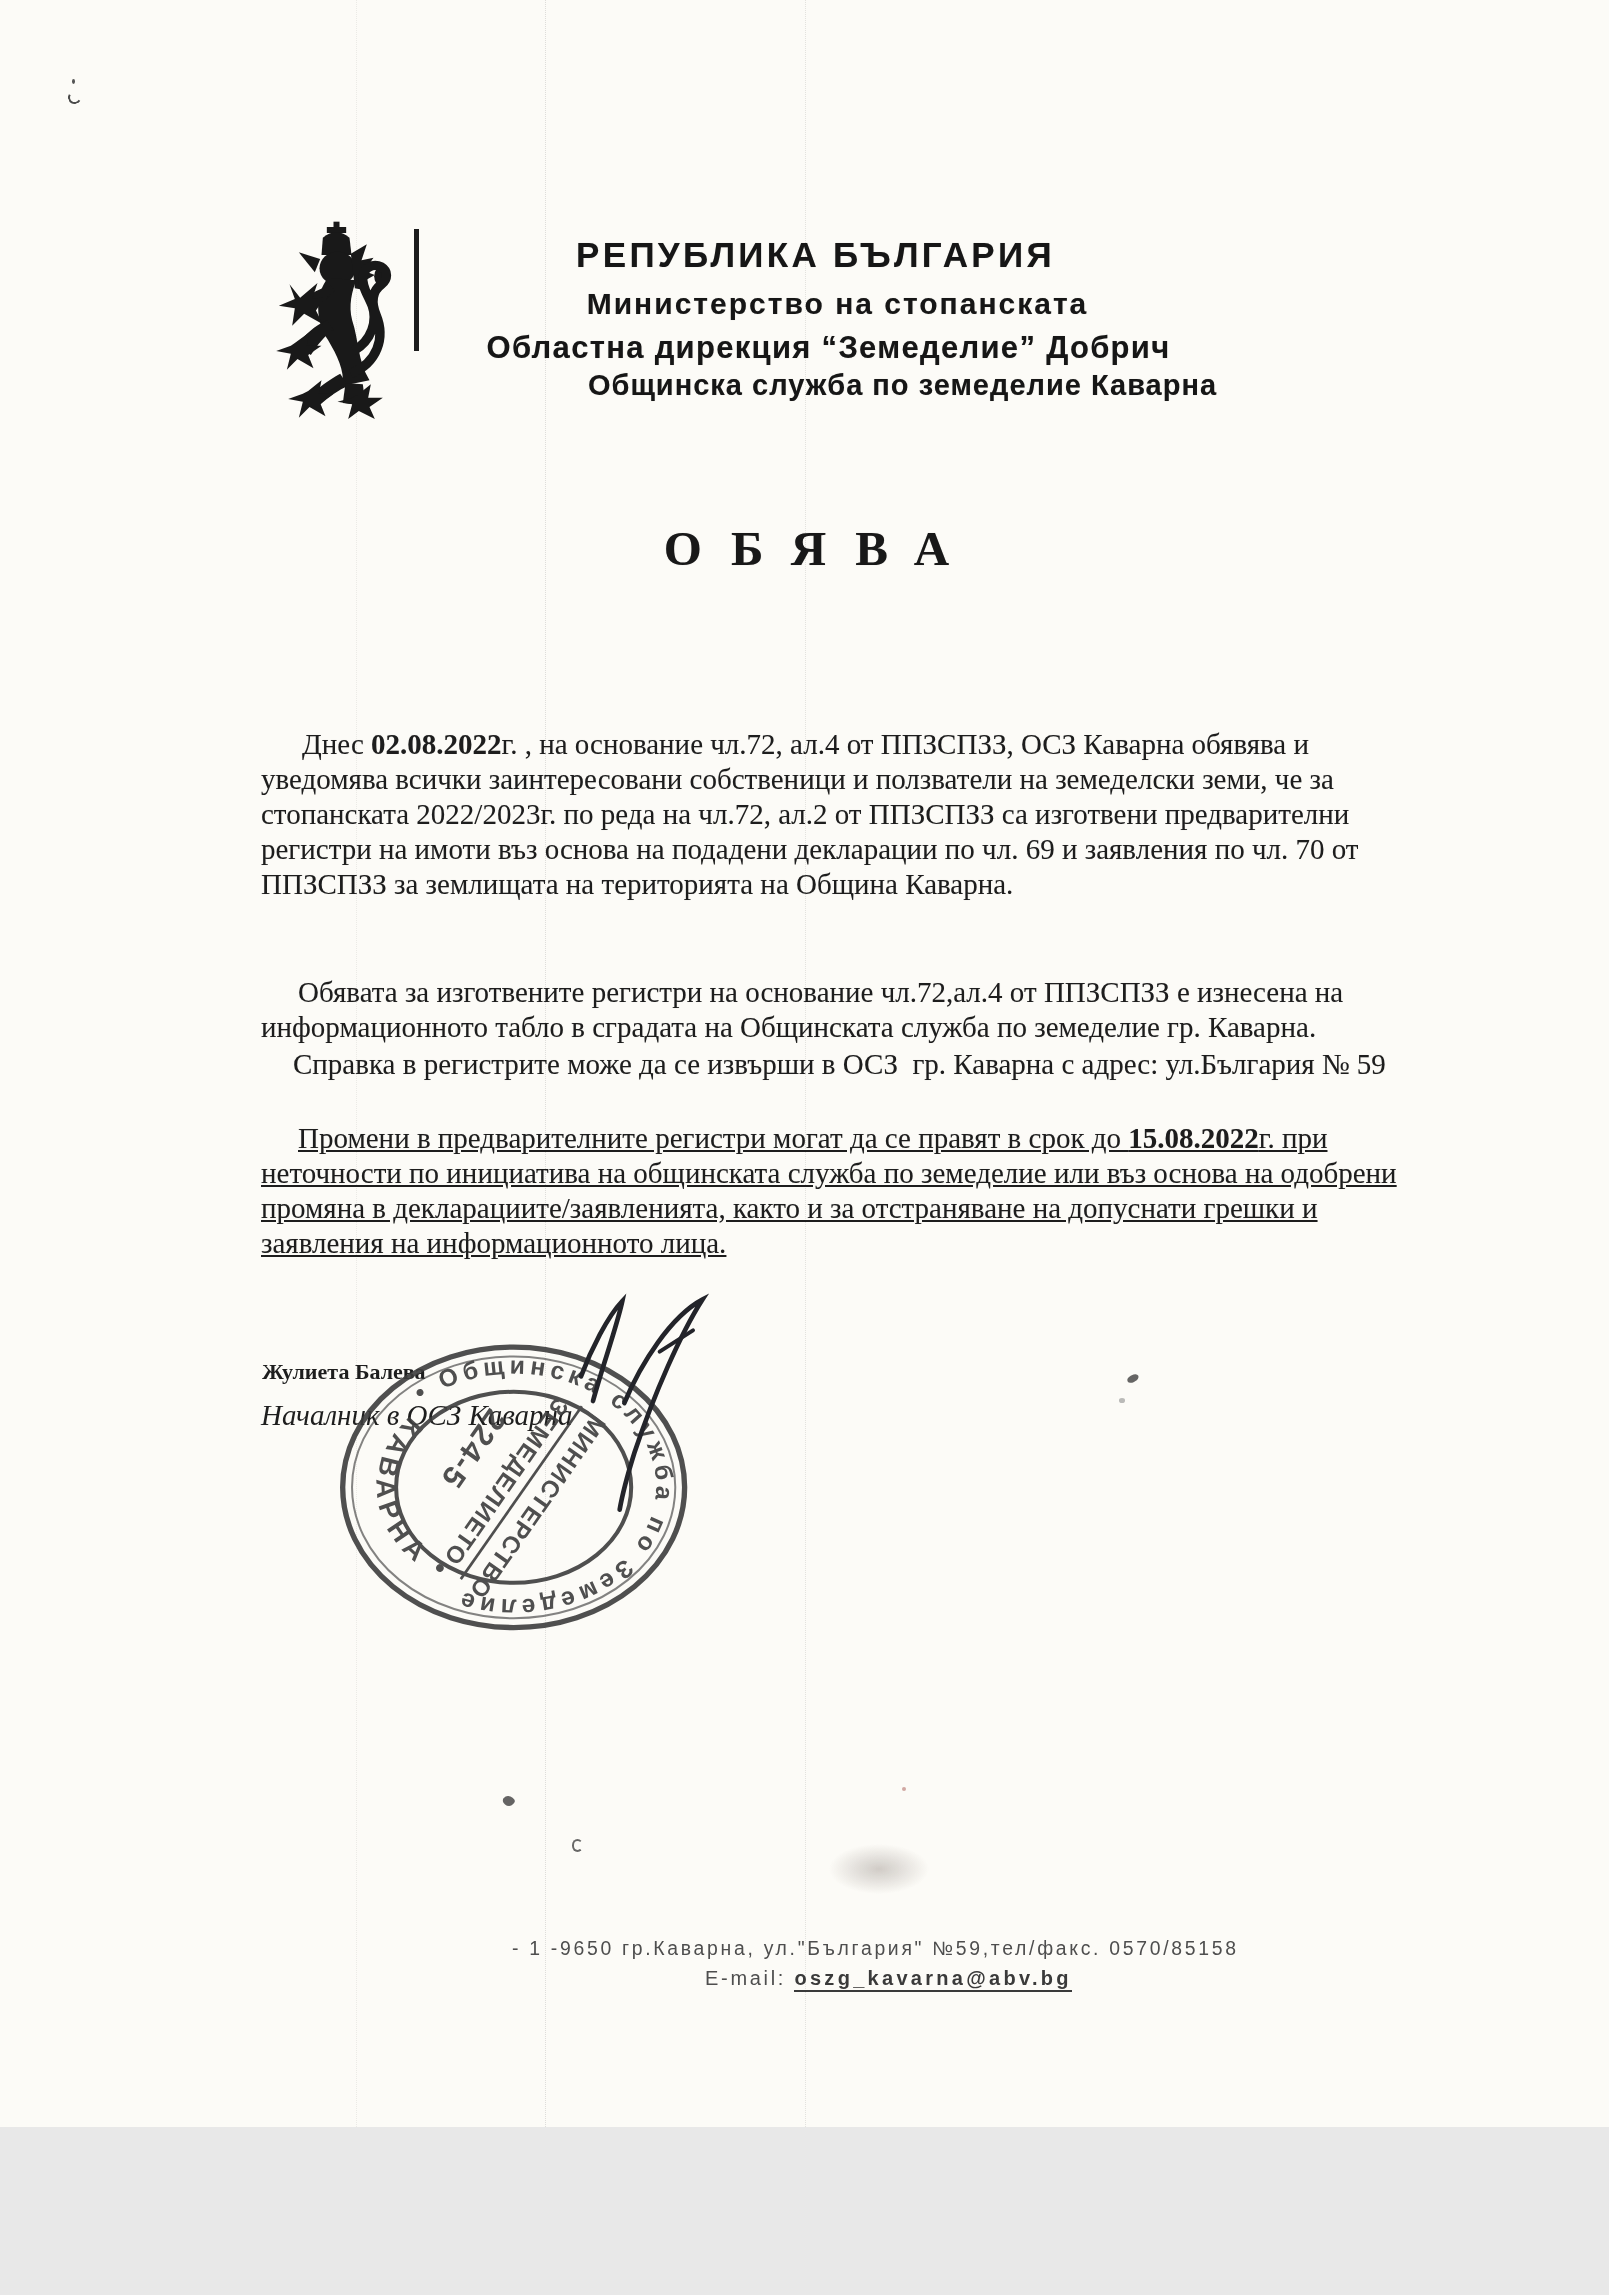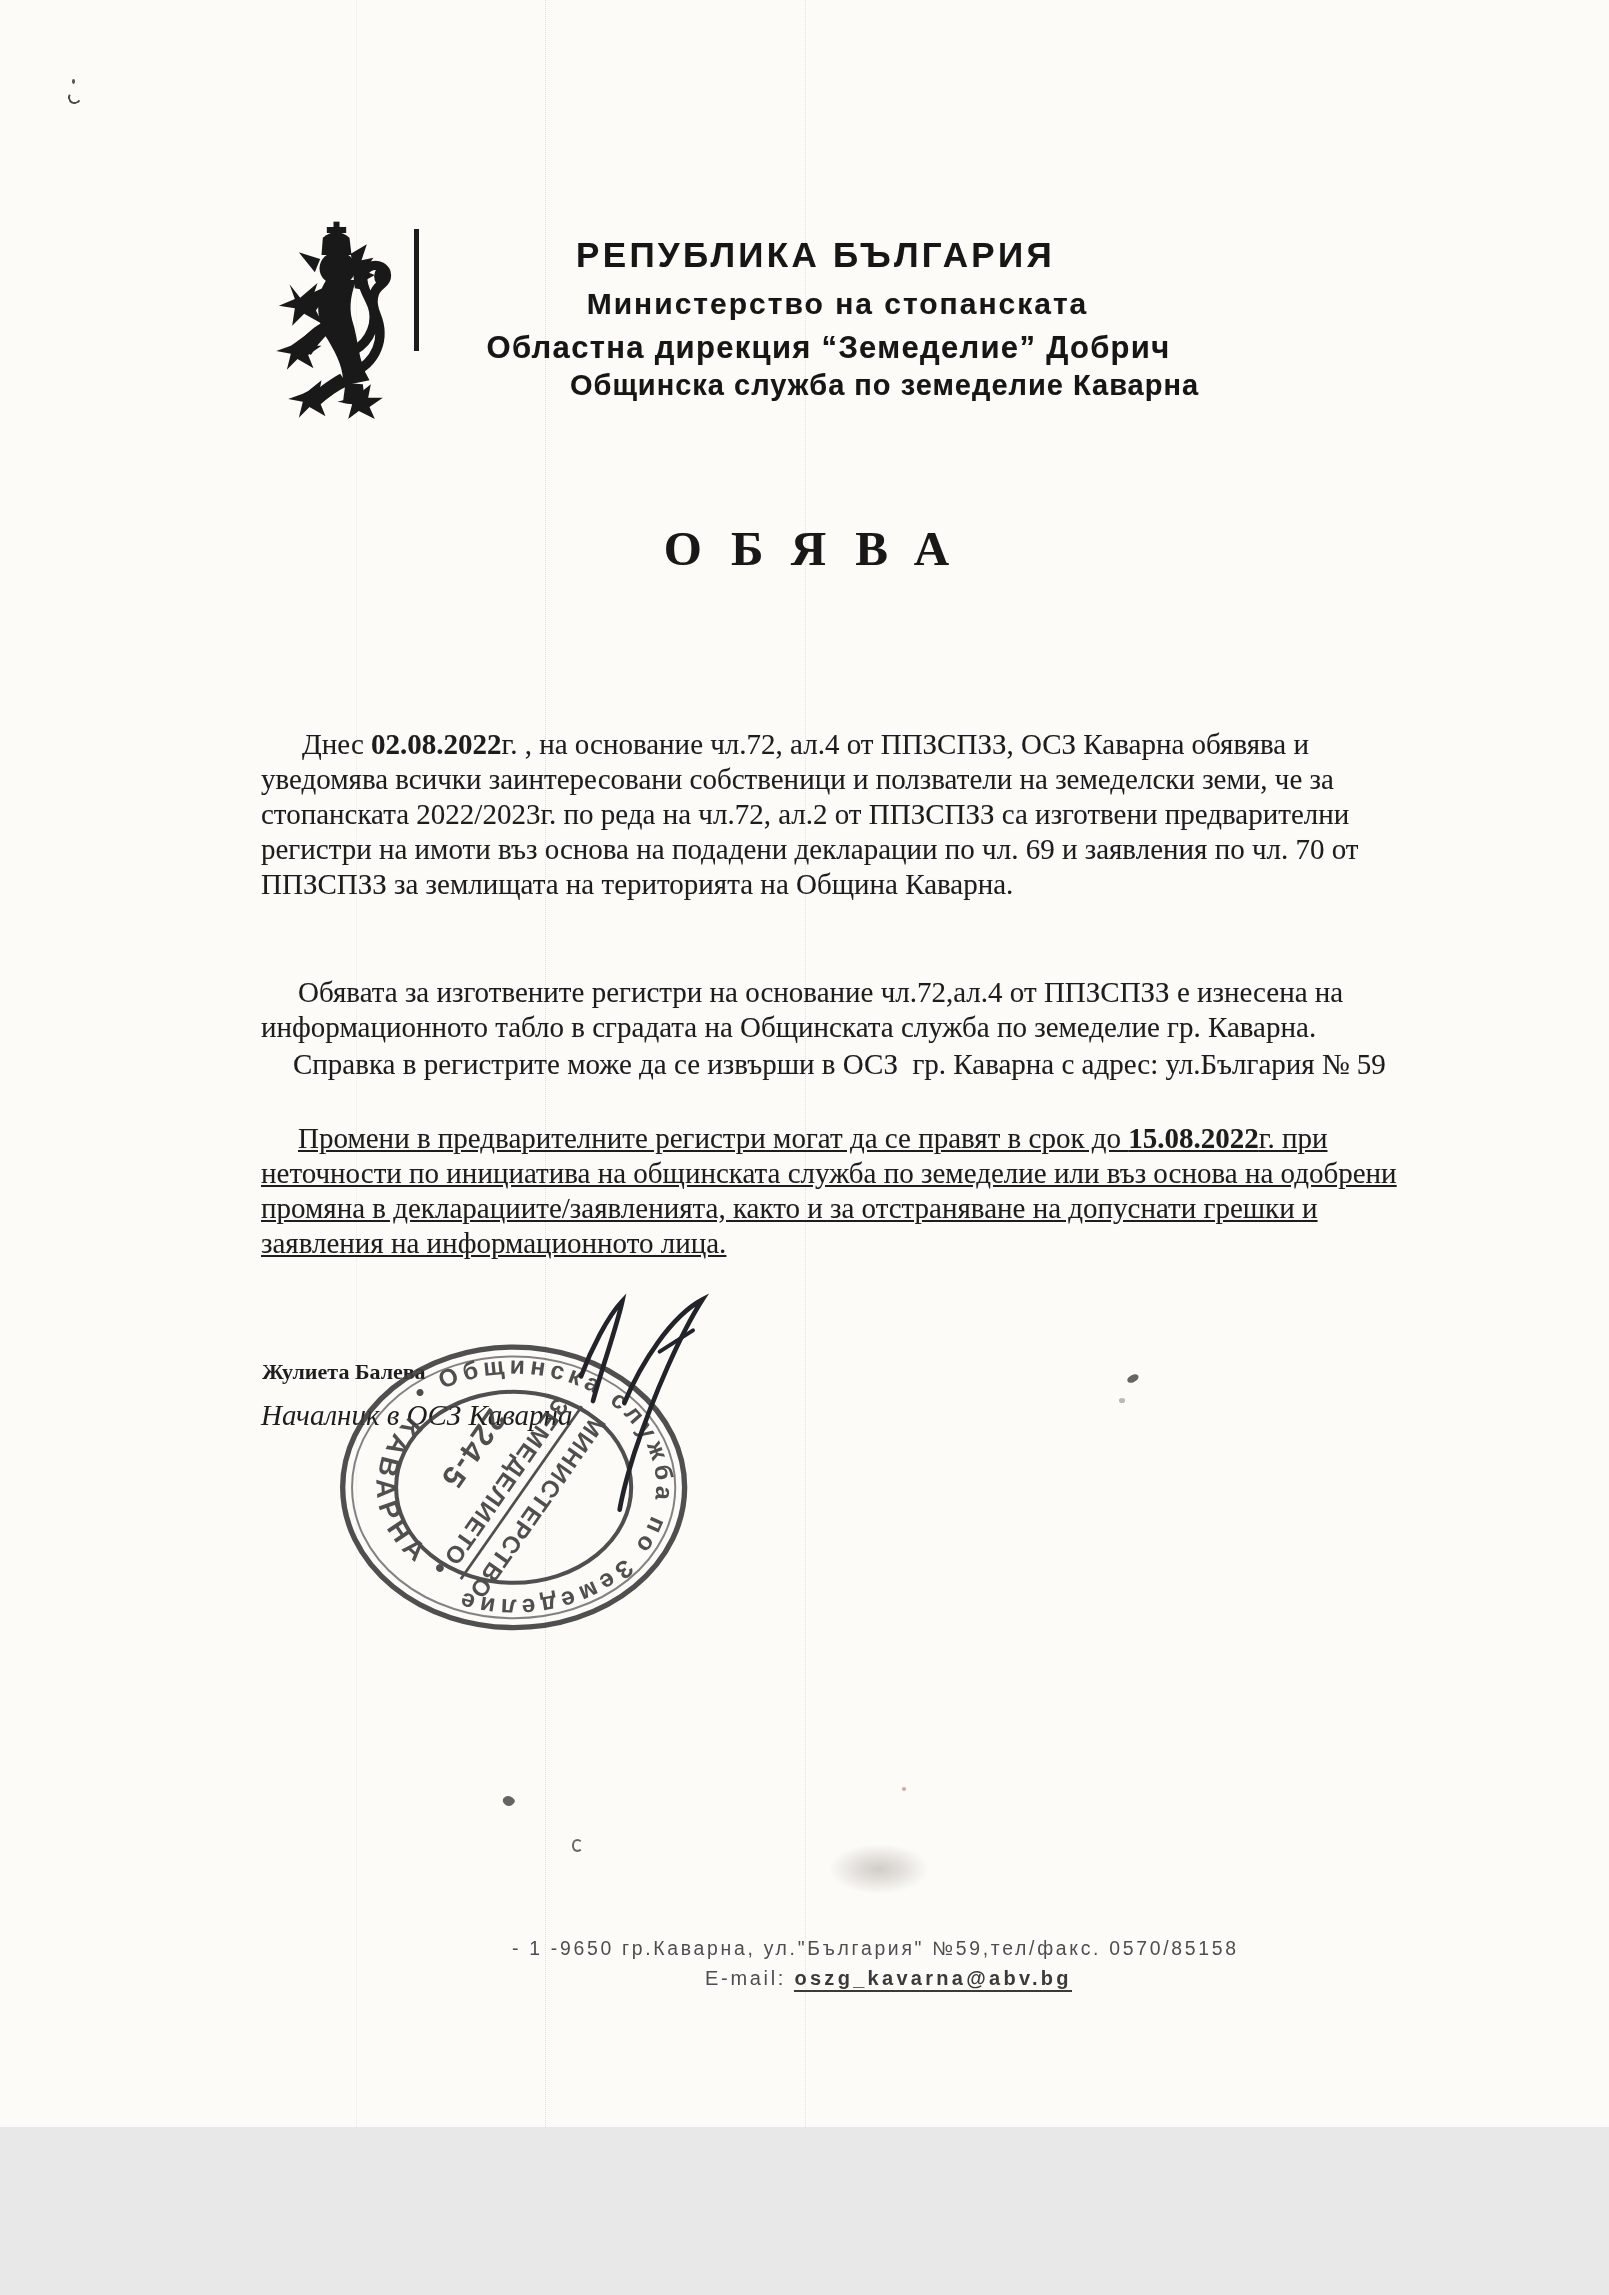--- a/index.html
+++ b/index.html
@@ -10,21 +10,21 @@
     overflow:hidden;
     font-family:"Liberation Serif", serif;
     color:#1e1e1e;
   }
   
   .hline{position:absolute;font-family:"Liberation Sans",sans-serif;font-weight:700;color:#161616;
          width:1337px;text-align:center;white-space:nowrap;text-shadow:0 0 0.7px rgba(20,20,20,.35);}
   .h1{top:235px;left:147px;font-size:35px;letter-spacing:3.3px;}
   .h2{top:287px;left:169px;font-size:30px;letter-spacing:2px;}
   .h3{top:330px;left:160px;font-size:31px;letter-spacing:1.3px;}
-  .h4{top:369px;left:216px;font-size:29px;letter-spacing:1px;}
+  .h4{top:369px;left:234px;font-size:29px;letter-spacing:1px;}
   .logo{position:absolute;left:276px;top:219px;width:127px;height:200px;}
   .hdr-divider{position:absolute;left:414px;top:229px;width:4.7px;height:122px;background:#1c1c1c;}
   
   .doc-title{position:absolute;top:520px;left:138px;width:1337px;text-align:center;
              font-size:49px;font-weight:700;letter-spacing:29px;text-indent:29px;
              color:#181818;text-shadow:0 0 0.7px rgba(20,20,20,.4);white-space:nowrap;}
   
   .para{position:absolute;left:261px;font-size:29px;line-height:35px;color:#1d1d1d;
         text-shadow:0 0 0.7px rgba(30,30,30,.25);}
   .bline{white-space:nowrap;}

